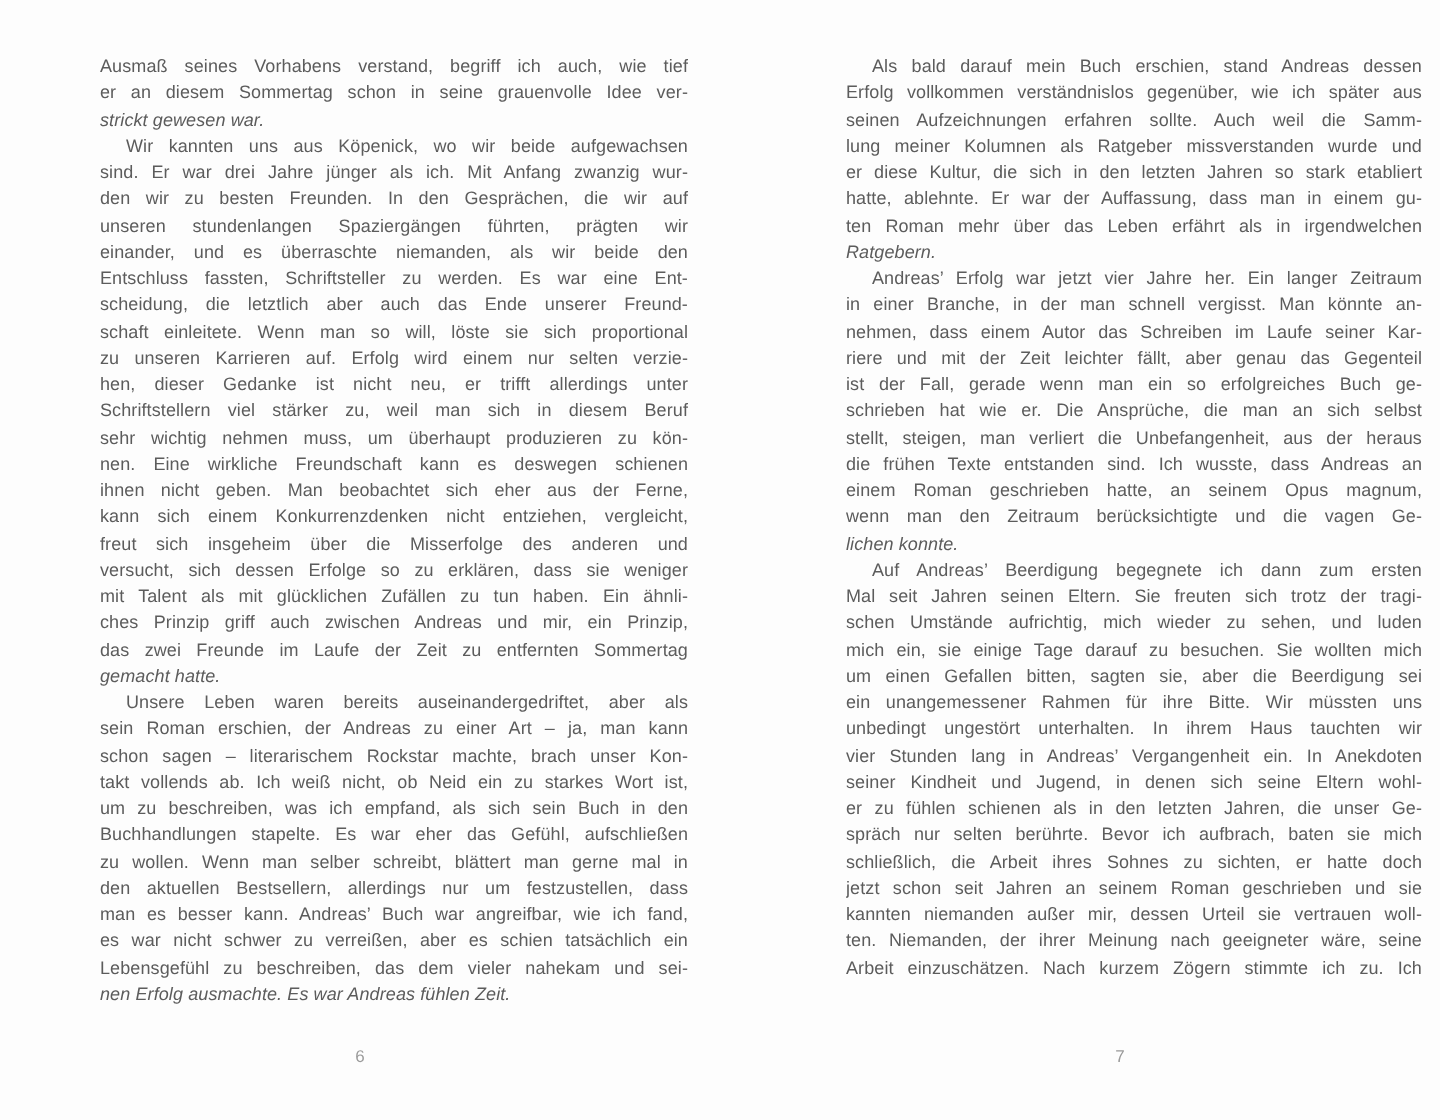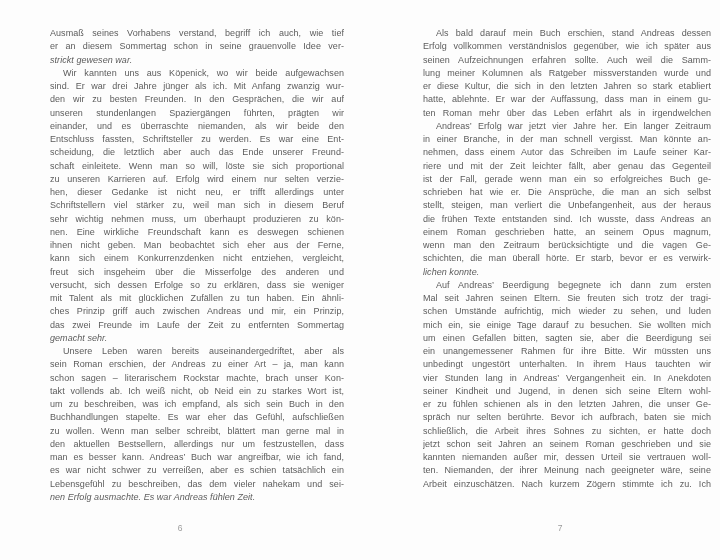--- a/index.html
+++ b/index.html
@@ -74,21 +74,21 @@
           <div class="line">Schriftstellern viel stärker zu, weil man sich in diesem Beruf</div>
           <div class="line">sehr wichtig nehmen muss, um überhaupt produzieren zu kön-</div>
           <div class="line">nen. Eine wirkliche Freundschaft kann es deswegen schienen</div>
           <div class="line">ihnen nicht geben. Man beobachtet sich eher aus der Ferne,</div>
           <div class="line">kann sich einem Konkurrenzdenken nicht entziehen, vergleicht,</div>
           <div class="line">freut sich insgeheim über die Misserfolge des anderen und</div>
           <div class="line">versucht, sich dessen Erfolge so zu erklären, dass sie weniger</div>
           <div class="line">mit Talent als mit glücklichen Zufällen zu tun haben. Ein ähnli-</div>
           <div class="line">ches Prinzip griff auch zwischen Andreas und mir, ein Prinzip,</div>
           <div class="line">das zwei Freunde im Laufe der Zeit zu entfernten Sommertag</div>
-          <div class="line para-end">gemacht sehr.</div>
+          <div class="line para-end">gemacht hatte.</div>
         </div>
         <div class="paragraph">
           <div class="line indent">Unsere Leben waren bereits auseinandergedriftet, aber als</div>
           <div class="line">sein Roman erschien, der Andreas zu einer Art – ja, man kann</div>
           <div class="line">schon sagen – literarischem Rockstar machte, brach unser Kon-</div>
           <div class="line">takt vollends ab. Ich weiß nicht, ob Neid ein zu starkes Wort ist,</div>
           <div class="line">um zu beschreiben, was ich empfand, als sich sein Buch in den</div>
           <div class="line">Buchhandlungen stapelte. Es war eher das Gefühl, aufschließen</div>
           <div class="line">zu wollen. Wenn man selber schreibt, blättert man gerne mal in</div>
           <div class="line">den aktuellen Bestsellern, allerdings nur um festzustellen, dass</div>
@@ -103,33 +103,33 @@
   <section class="page page-right">
     <div class="page-text">
         <div class="paragraph">
           <div class="line indent">Als bald darauf mein Buch erschien, stand Andreas dessen</div>
           <div class="line">Erfolg vollkommen verständnislos gegenüber, wie ich später aus</div>
           <div class="line">seinen Aufzeichnungen erfahren sollte. Auch weil die Samm-</div>
           <div class="line">lung meiner Kolumnen als Ratgeber missverstanden wurde und</div>
           <div class="line">er diese Kultur, die sich in den letzten Jahren so stark etabliert</div>
           <div class="line">hatte, ablehnte. Er war der Auffassung, dass man in einem gu-</div>
           <div class="line">ten Roman mehr über das Leben erfährt als in irgendwelchen</div>
+          <div class="line para-end">Ratgebern.</div>
         </div>
         <div class="paragraph">
           <div class="line indent">Andreas’ Erfolg war jetzt vier Jahre her. Ein langer Zeitraum</div>
           <div class="line">in einer Branche, in der man schnell vergisst. Man könnte an-</div>
           <div class="line">nehmen, dass einem Autor das Schreiben im Laufe seiner Kar-</div>
           <div class="line">riere und mit der Zeit leichter fällt, aber genau das Gegenteil</div>
           <div class="line">ist der Fall, gerade wenn man ein so erfolgreiches Buch ge-</div>
           <div class="line">schrieben hat wie er. Die Ansprüche, die man an sich selbst</div>
           <div class="line">stellt, steigen, man verliert die Unbefangenheit, aus der heraus</div>
           <div class="line">die frühen Texte entstanden sind. Ich wusste, dass Andreas an</div>
           <div class="line">einem Roman geschrieben hatte, an seinem Opus magnum,</div>
           <div class="line">wenn man den Zeitraum berücksichtigte und die vagen Ge-</div>
-          <div class="line">schichten, die man überall hörte. Er starb, bevor er es verwirk-</div>
           <div class="line para-end">lichen konnte.</div>
         </div>
         <div class="paragraph">
           <div class="line indent">Auf Andreas’ Beerdigung begegnete ich dann zum ersten</div>
           <div class="line">Mal seit Jahren seinen Eltern. Sie freuten sich trotz der tragi-</div>
           <div class="line">schen Umstände aufrichtig, mich wieder zu sehen, und luden</div>
           <div class="line">mich ein, sie einige Tage darauf zu besuchen. Sie wollten mich</div>
           <div class="line">um einen Gefallen bitten, sagten sie, aber die Beerdigung sei</div>
           <div class="line">ein unangemessener Rahmen für ihre Bitte. Wir müssten uns</div>
           <div class="line">unbedingt ungestört unterhalten. In ihrem Haus tauchten wir</div>

